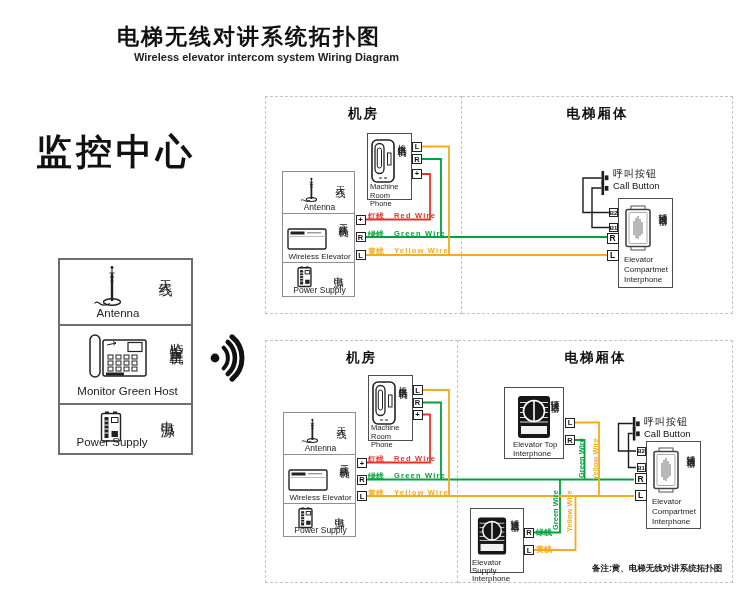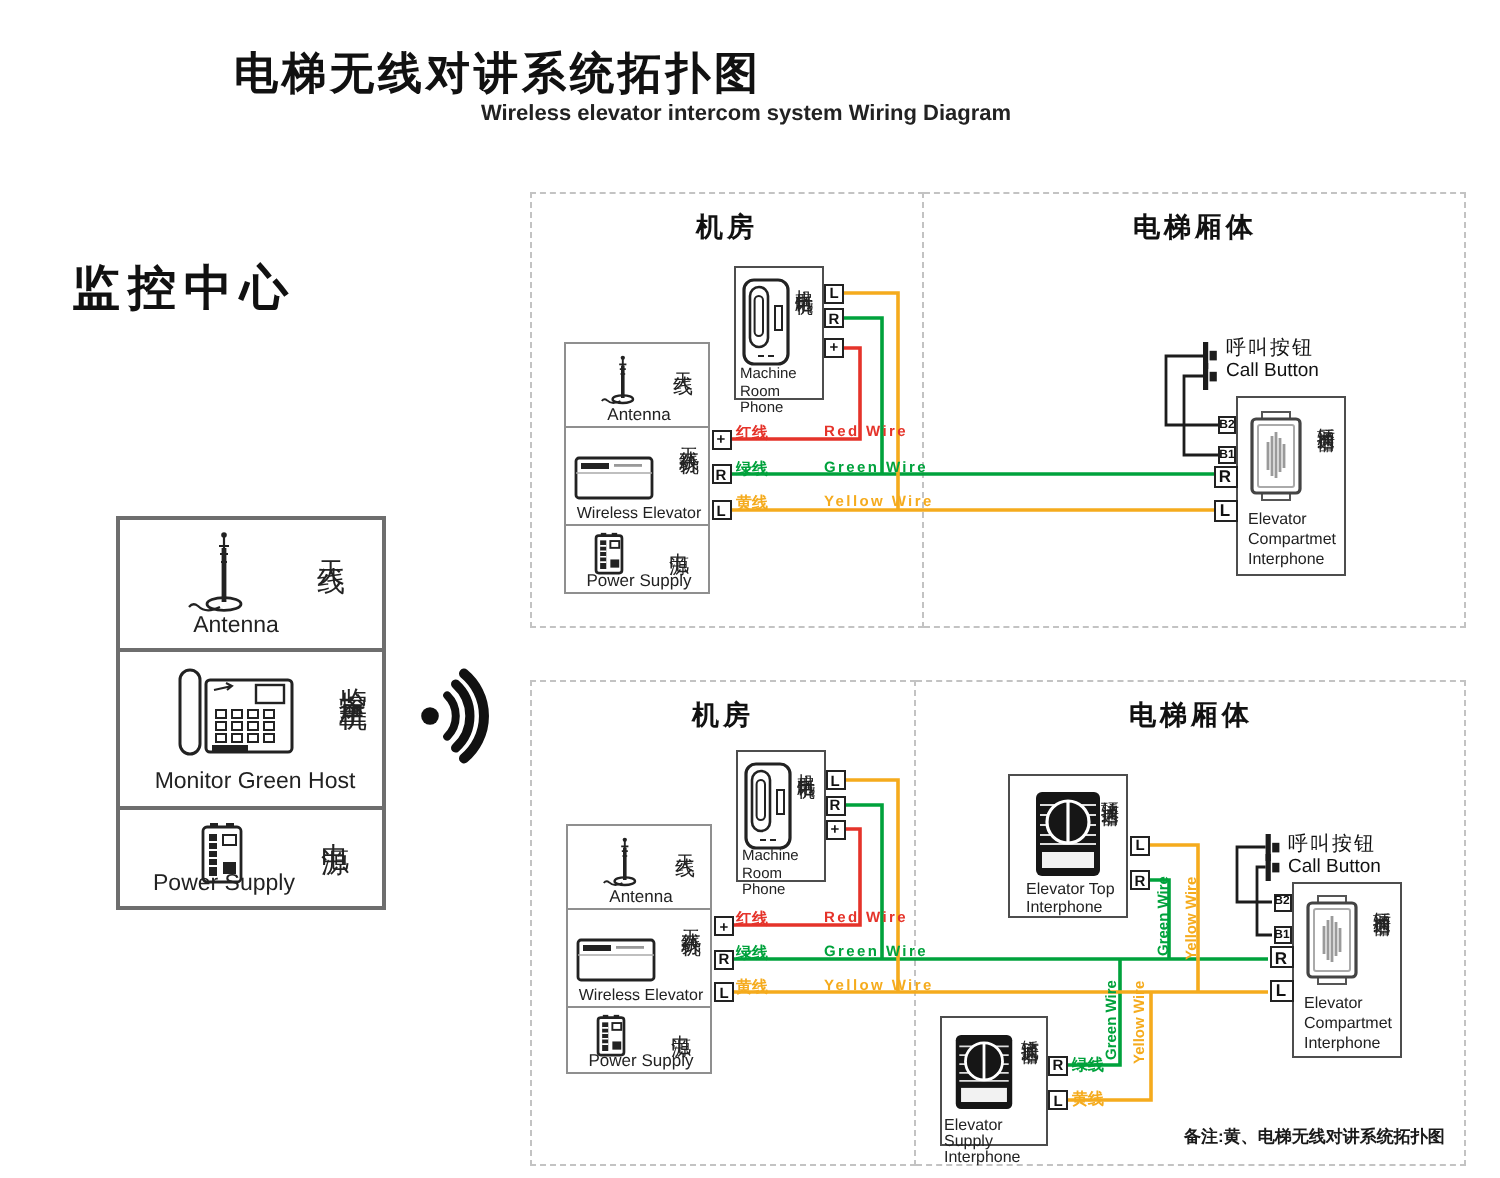--- a/index.html
+++ b/index.html
@@ -19,38 +19,38 @@
   .term{position:absolute;z-index:5;background:#fff;border:1.2px solid #222;box-sizing:border-box;
         display:flex;align-items:center;justify-content:center;font-size:7.5px;font-weight:bold;color:#111;}
   .term.sm{font-size:6px;}
   
   .vzh{position:absolute;writing-mode:vertical-rl;-webkit-writing-mode:vertical-rl;text-orientation:upright;
        -webkit-text-orientation:upright;color:#222;z-index:4;}
   
   .ensm{position:absolute;color:#222;z-index:4;}
   
   .wlab{position:absolute;z-index:5;font-weight:bold;font-size:8px;white-space:nowrap;display:flex;}
-  .wlab .en{margin-left:28px;font-size:7.5px;letter-spacing:1.2px;}
+  .wlab .en{margin-left:10px;font-size:7.5px;letter-spacing:1.2px;}
   .red{color:#e5332a;} .green{color:#00a23c;} .yellow{color:#f5ab1d;}
   .vlab{position:absolute;z-index:5;font-size:7.5px;font-weight:bold;white-space:nowrap;
         transform:rotate(-90deg);transform-origin:left top;}
   svg{display:block;}
   #overlay{position:absolute;left:0;top:0;z-index:2;}
   .icon{position:absolute;z-index:4;}
   .note{position:absolute;z-index:5;font-size:8.5px;font-weight:bold;color:#1a1a1a;}
 </style>
 </head>
 <body>
 
 <div id="stage">
 
   <div class="abs" style="left:117px;top:22px;width:510px;text-align:left;font-size:22px;font-weight:bold;letter-spacing:2px;color:#111;z-index:4">电梯无线对讲系统拓扑图</div>
-  <div class="abs" style="left:118px;top:51px;width:510px;text-align:center;font-size:11px;font-weight:bold;color:#222;z-index:4">Wireless elevator intercom system Wiring Diagram</div>
-
-  <div class="abs" style="left:36px;top:128px;font-size:24px;font-weight:bold;letter-spacing:4px;color:#111;z-index:4">监控中心</div>
+  <div class="abs" style="left:134px;top:51px;width:510px;text-align:left;font-size:11px;font-weight:bold;color:#222;z-index:4">Wireless elevator intercom system Wiring Diagram</div>
+
+  <div class="abs" style="left:36px;top:128px;font-size:36px;font-weight:bold;letter-spacing:4px;color:#111;z-index:4">监控中心</div>
 
   <div class="comp gray" style="left:58px;top:258px;width:135px;height:197px;border-width:2px;border-color:#6e6e6e">
     <div class="mdiv2" style="top:64px"></div>
     <div class="mdiv2" style="top:143px"></div>
 
     <svg class="icon" style="left:28px;top:4px" width="40" height="44" viewBox="0 0 40 44">
       <ellipse cx="24" cy="38" rx="8.5" ry="3.2" fill="none" stroke="#222" stroke-width="1.4"></ellipse>
       <path d="M24,37 V10" stroke="#222" stroke-width="2.4" fill="none"></path>
       <path d="M24,16 V4" stroke="#222" stroke-width="1.1" fill="none"></path>
       <path d="M21.5,9 h5 M22,13 h4 M22.5,17 h3" stroke="#222" stroke-width="1" fill="none"></path>

